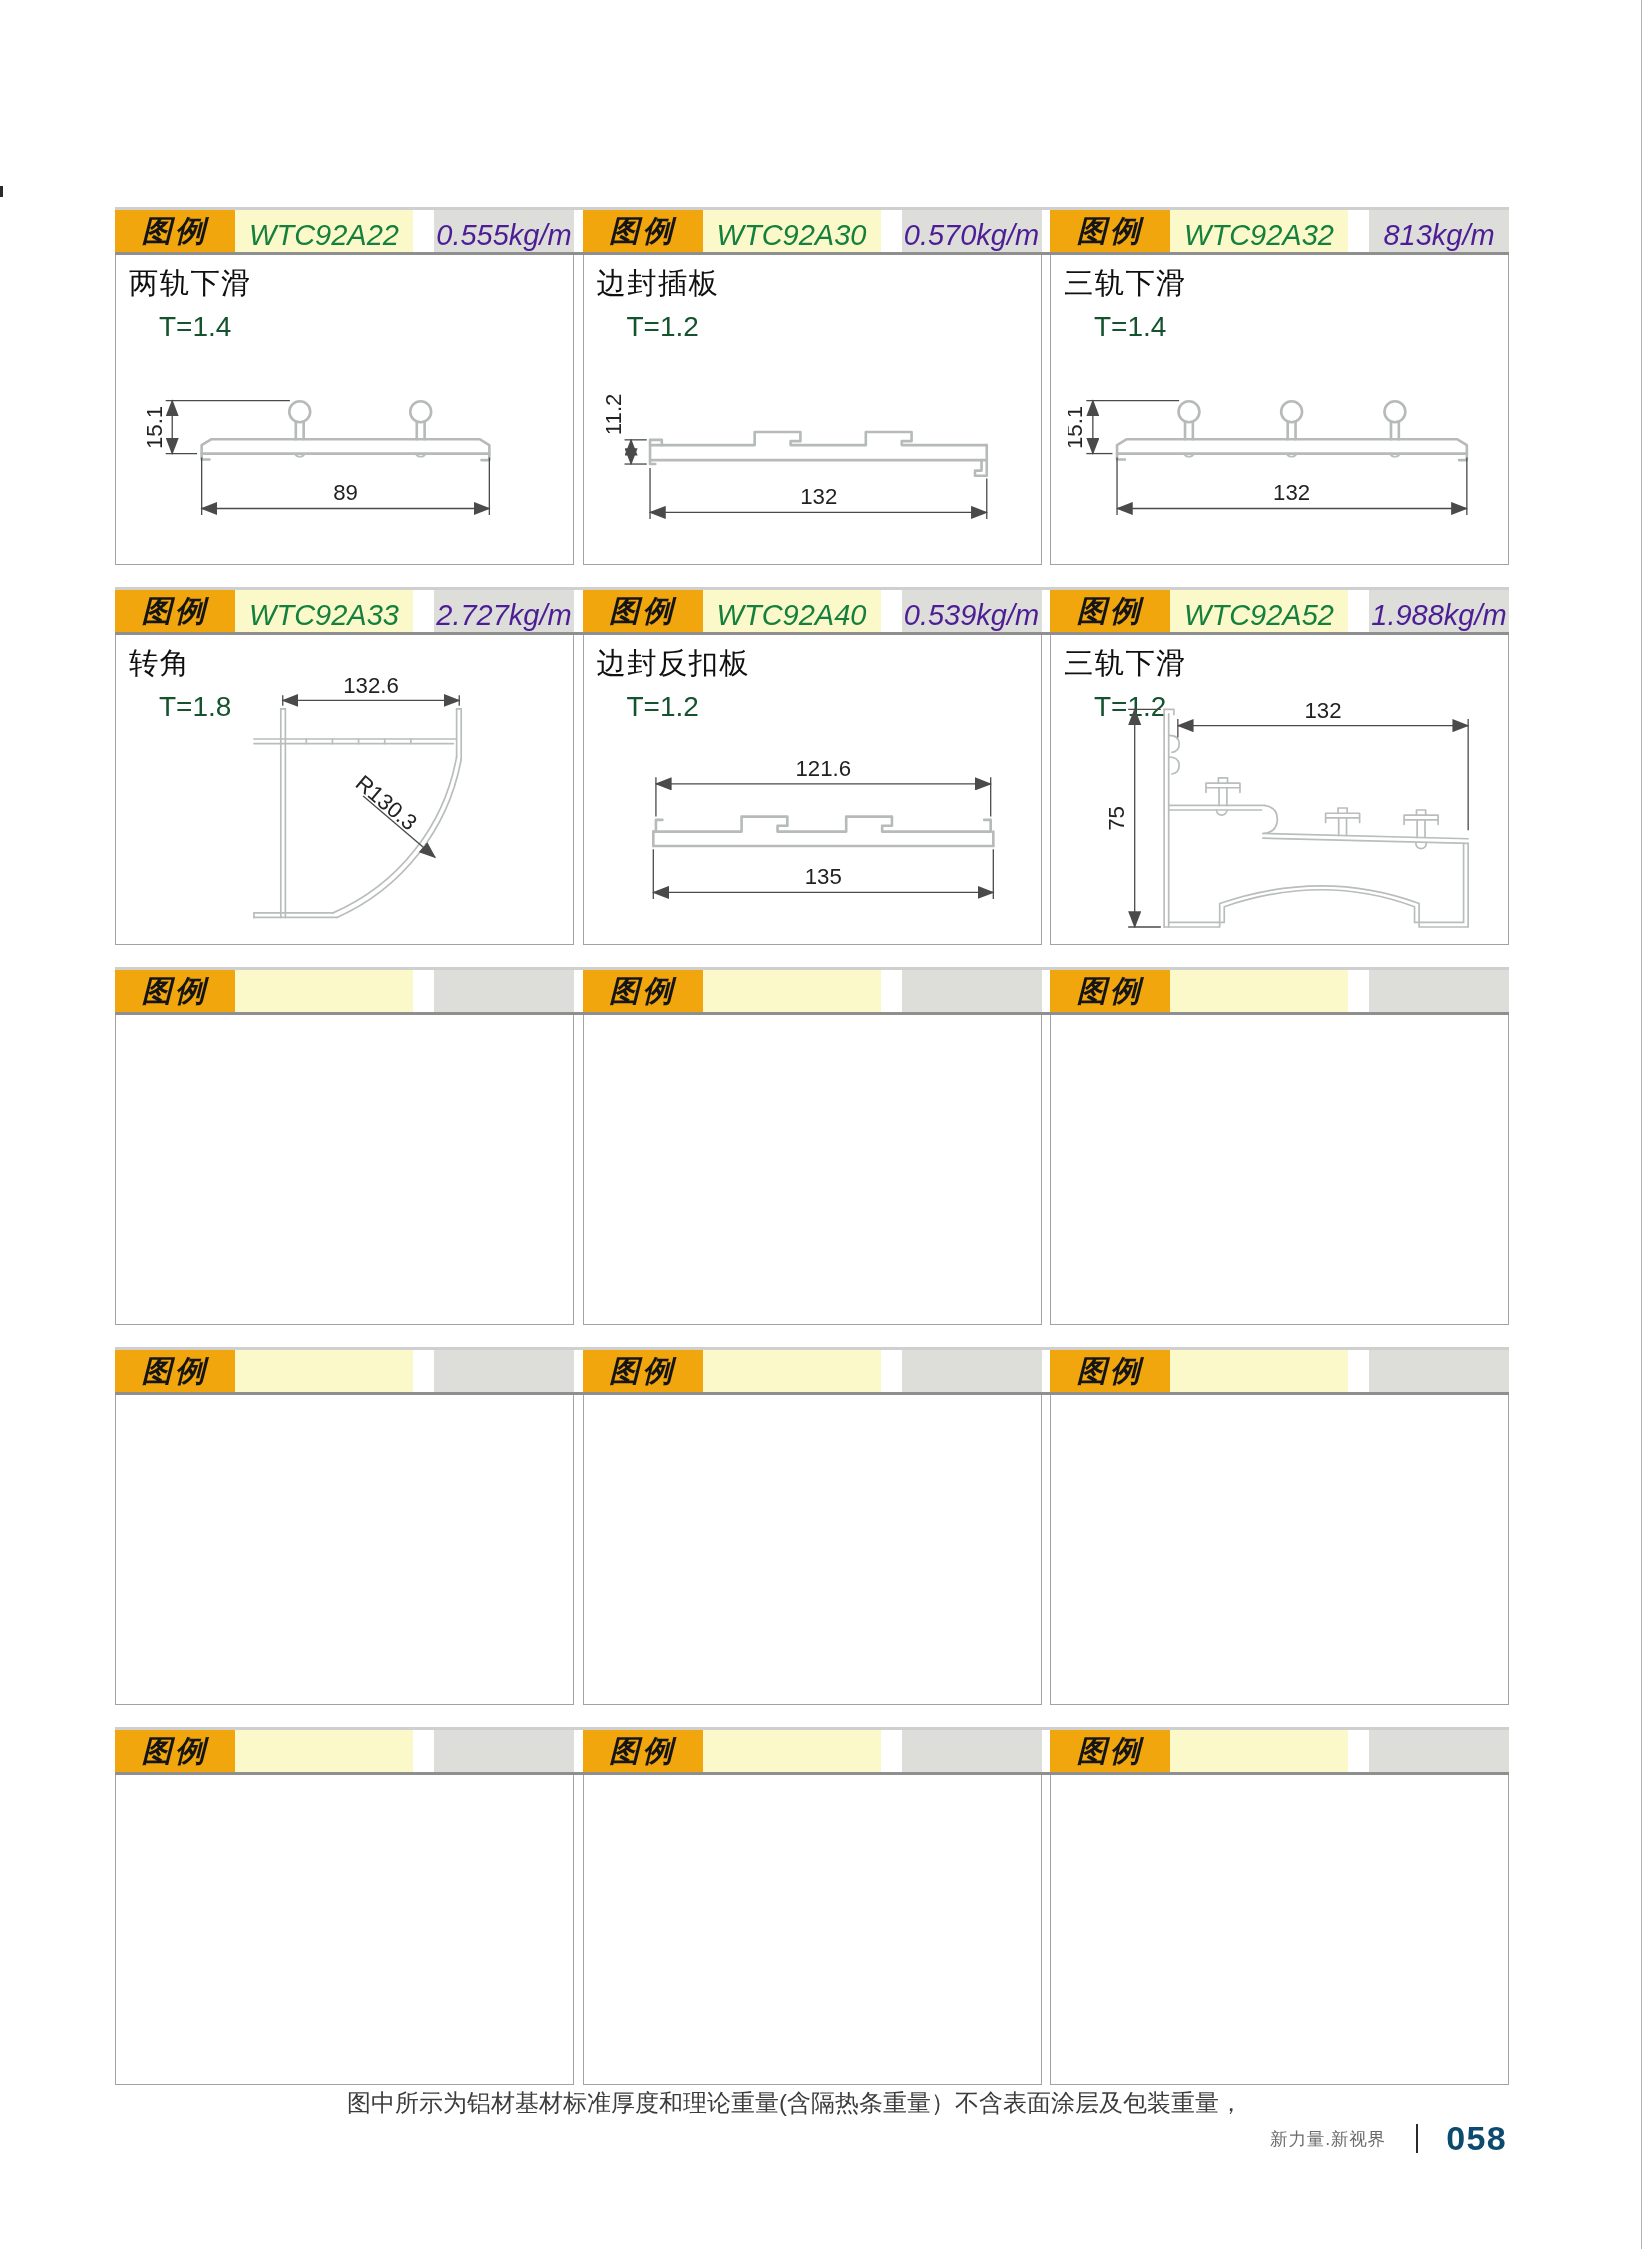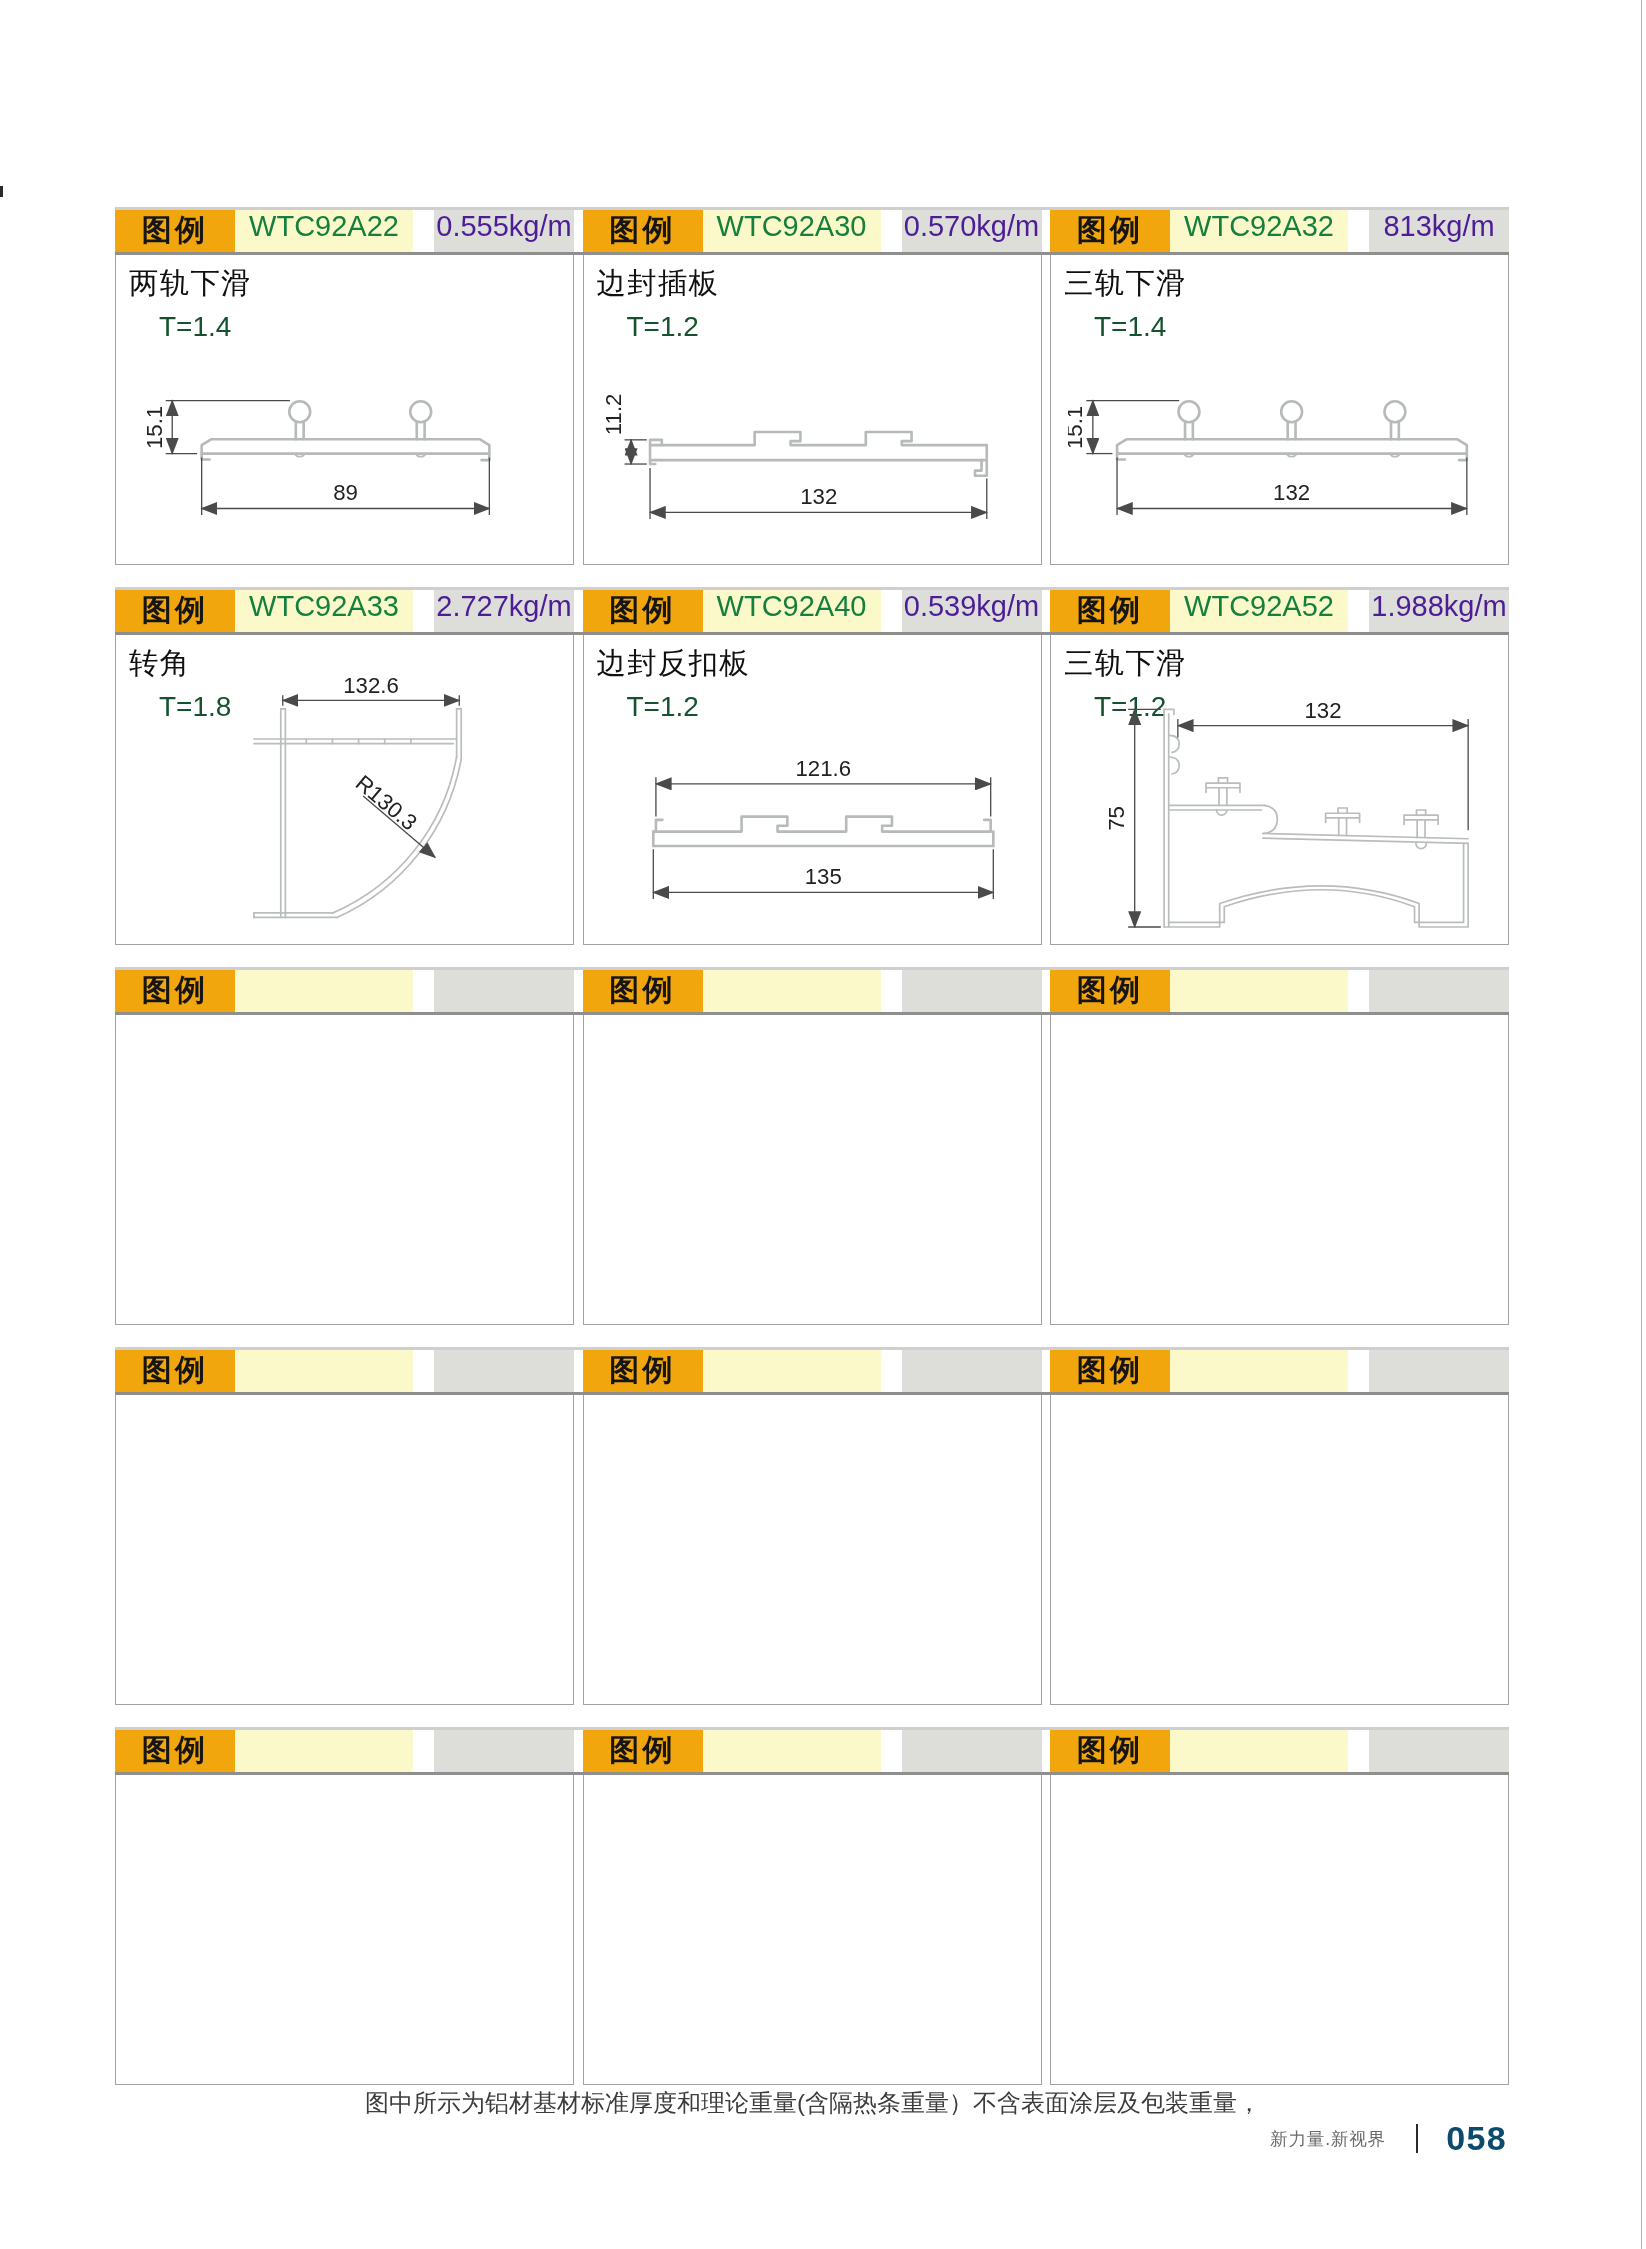--- a/index.html
+++ b/index.html
@@ -2,39 +2,39 @@
 <html style="font-size:10.5px"><head>
 <meta charset="utf-8">
 <style>
   html,body{margin:0;padding:0;background:#ffffff;}
   .page{position:relative;width:1647px;height:2250px;background:#ffffff;overflow:hidden;
         font-family:"Liberation Sans","DejaVu Sans",sans-serif;color:#111;}
   .grid{position:absolute;left:115px;top:207px;width:1394px;}
   .row-header{display:grid;grid-template-columns:repeat(3,1fr);column-gap:8.5px;
               border-top:3.3px solid #cfcfcf;border-bottom:3.9px solid #8f8f8f;background:#fff;}
   .hcell{display:flex;height:42px;overflow:hidden;}
-  .seg{display:flex;align-items:flex-start;justify-content:center;white-space:nowrap;}
+  .seg{display:flex;align-items:flex-end;justify-content:center;white-space:nowrap;font-style:italic;}
   .seg.orange{width:120px;background:#F2A60E;font-weight:bold;font-size:30px;color:#151515;letter-spacing:3.3px;}
   .seg.yellow{width:178px;background:#FBF8CA;font-size:29px;color:#15803d;}
   .seg.gray{flex:1;background:#DDDDDA;font-size:29px;color:#4c1d95;margin-left:21px;}
   .row-body{display:grid;grid-template-columns:repeat(3,1fr);column-gap:8.5px;margin-bottom:22px;}
   .cell{position:relative;height:309px;background:#fff;
         border-left:1.3px solid #a2a2a2;border-right:1.3px solid #a2a2a2;border-bottom:1.3px solid #a2a2a2;}
   .desc{position:absolute;top:9.2px;left:13px;}
   .name{font-size:29.4px;color:#101010;letter-spacing:1.3px;}
   .thick{font-size:28px;color:#14532d;margin:6.5px 0 0 30px;}
   svg.draw{position:absolute;left:17px;top:56px;}
   svg.draw.tall{top:38px;}
   svg text{font-family:"Liberation Sans","DejaVu Sans",sans-serif;}
   .p{stroke:#b6bab9;stroke-width:4;fill:none;stroke-linejoin:round;stroke-linecap:round;}
   .pf{stroke:#b6bab9;stroke-width:4;fill:#ffffff;stroke-linejoin:round;}
   .p2{stroke:#b9bdbc;stroke-width:2.6;fill:none;stroke-linejoin:round;stroke-linecap:round;}
   .d{stroke:#4a4a4a;stroke-width:2;fill:none;}
   .dt{font-size:34px;fill:#222222;text-anchor:middle;}
-  .footnote{position:absolute;left:116px;top:2085px;width:1394px;text-align:center;
+  .footnote{position:absolute;left:98px;top:2085px;width:1394px;text-align:center;
             font-size:24px;line-height:35px;color:#3c3c3c;}
   .page-footer{position:absolute;top:2119px;right:140px;display:flex;align-items:center;gap:22px;}
   .brand{font-size:17.7px;color:#6b6b6b;letter-spacing:0.7px;}
   .fdiv{width:2px;height:29px;background:#2a2a2a;margin:0 6.5px 0 7.9px;}
   .pnum{font-size:34px;font-weight:bold;color:#0c4a6e;letter-spacing:1.3px;text-align:center;}
   .right-edge-line{position:absolute;right:5.2px;top:0;width:1.3px;height:2250px;background:#b3b3b3;}
   .left-tick{position:absolute;left:0;top:186px;width:3.3px;height:10.5px;background:#2a2a2a;}
 </style>
 </head>
 <body>

